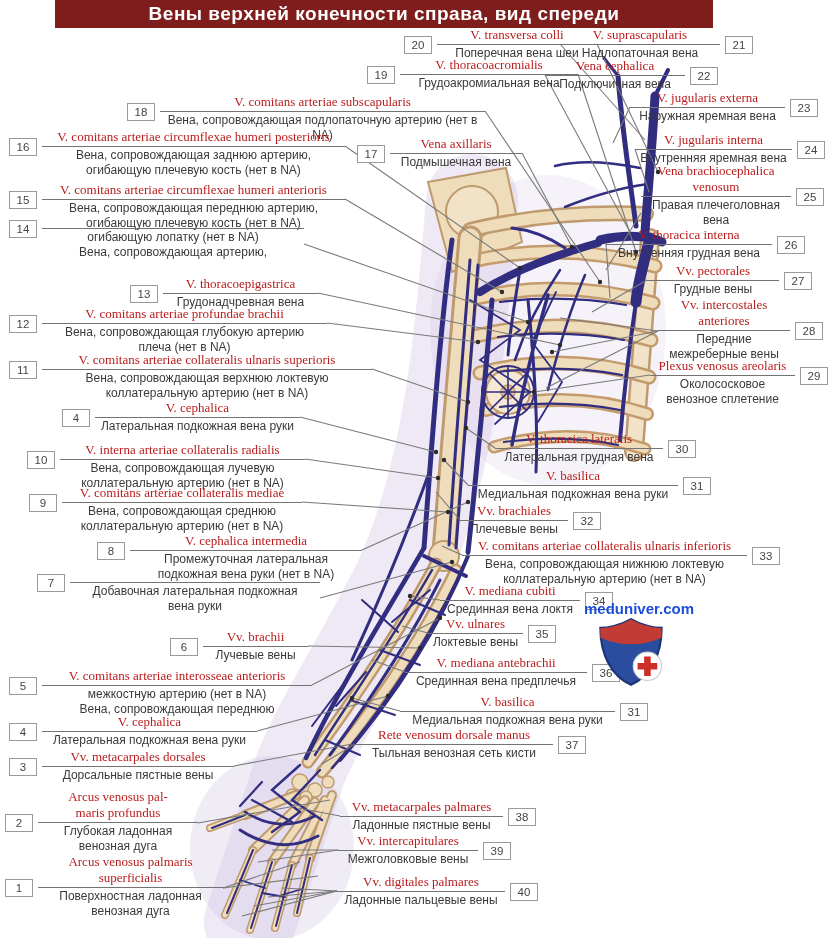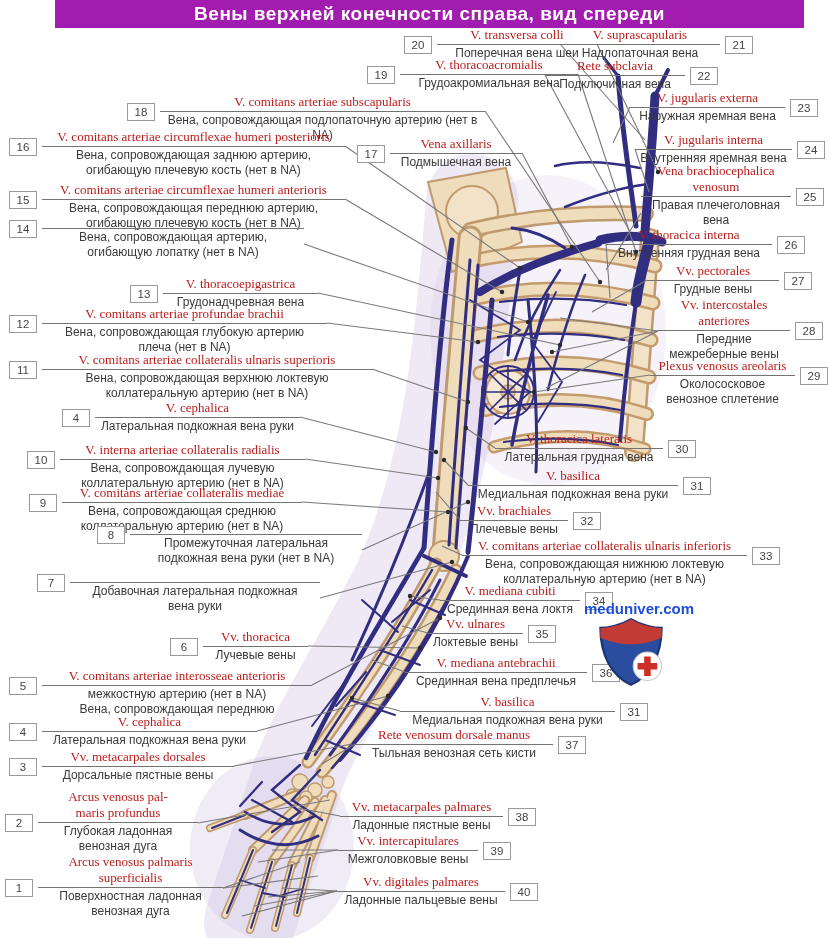--- a/index.html
+++ b/index.html
@@ -1,18 +1,18 @@
 <!DOCTYPE html>
 <html><head>
 <meta charset="utf-8">
 <style>
   html,body{margin:0;padding:0;background:#fff;}
   #page{position:relative;width:830px;height:938px;background:#fff;overflow:hidden;
         font-family:"Liberation Sans",sans-serif;}
-  #titlebar{position:absolute;left:55px;top:0;width:749px;height:28px;background:#a21caf;
+  #titlebar{position:absolute;left:55px;top:0;width:658px;height:28px;background:#7f1d1d;
             display:flex;align-items:center;justify-content:center;}
   #titlebar .t{color:#fff;font-weight:bold;font-size:19px;letter-spacing:.5px;}
   svg.layer{position:absolute;left:0;top:0;}
   #labels-layer{position:absolute;left:0;top:0;width:830px;height:938px;}
   .label{position:absolute;text-align:center;color:#3a3a3a;}
   .latin{font-family:"Liberation Serif",serif;font-size:13px;line-height:16px;white-space:nowrap;color:#b91c1c;}
   .rule{position:relative;height:0;border-top:1.3px solid #737373;margin:1px 0 1px 0;}
   .numbox{position:absolute;top:-9px;width:26px;height:16px;line-height:16px;background:#fff;
           border:1.5px solid #9a9a9a;font-size:11.5px;color:#444;text-align:center;
           font-family:"Liberation Sans",sans-serif;}
@@ -262,21 +262,21 @@
         <div class="rus">Надлопаточная вена</div>
       </div>
       <div class="label" style="left: 400px; top: 57px; width: 178px;">
         <div class="latin">V. thoracoacromialis</div>
         <div class="rule">
           <span class="numbox L">19</span>
         </div>
         <div class="rus">Грудоакромиальная вена</div>
       </div>
       <div class="label" style="left: 545px; top: 58px; width: 140px;">
-        <div class="latin">Rete subclavia</div>
+        <div class="latin">Vena cephalica</div>
         <div class="rule">
           <span class="numbox R">22</span>
         </div>
         <div class="rus">Подключичная вена</div>
       </div>
       <div class="label" style="left: 160px; top: 94px; width: 325px;">
         <div class="latin">V. comitans arteriae subscapularis</div>
         <div class="rule">
           <span class="numbox L">18</span>
         </div>
@@ -325,22 +325,22 @@
         <div class="rule">
           <span class="numbox R">25</span>
         </div>
         <div class="rus">Правая плечеголовная</div>
         <div class="rus">вена</div>
       </div>
       <div class="label" style="left: 42px; top: 227px; width: 262px;">
         <div class="rule">
           <span class="numbox L">14</span>
         </div>
+        <div class="rus">огибающую лопатку (нет в NA)</div>
         <div class="rus">Вена, сопровождающая артерию,</div>
-        <div class="rus">огибающую лопатку (нет в NA)</div>
       </div>
       <div class="label" style="left: 606px; top: 227px; width: 166px;">
         <div class="latin">V. thoracica interna</div>
         <div class="rule">
           <span class="numbox R">26</span>
         </div>
         <div class="rus">Внутренняя грудная вена</div>
       </div>
       <div class="label" style="left: 163px; top: 276px; width: 155px;">
         <div class="latin">V. thoracoepigastrica</div>
@@ -427,20 +427,21 @@
         <div class="rus">коллатеральную артерию (нет в NA)</div>
       </div>
       <div class="label" style="left: 460px; top: 503px; width: 108px;">
         <div class="latin">Vv. brachiales</div>
         <div class="rule">
           <span class="numbox R">32</span>
         </div>
         <div class="rus">Плечевые вены</div>
       </div>
       <div class="label" style="left: 130px; top: 533px; width: 232px;">
+        <div class="latin">V. cephalica intermedia</div>
         <div class="rule">
           <span class="numbox L">8</span>
         </div>
         <div class="rus">Промежуточная латеральная</div>
         <div class="rus">подкожная вена руки (нет в NA)</div>
       </div>
       <div class="label" style="left: 462px; top: 538px; width: 285px;">
         <div class="latin">V. comitans arteriae collateralis ulnaris inferioris</div>
         <div class="rule">
           <span class="numbox R">33</span>
@@ -463,21 +464,21 @@
         <div class="rus">Срединная вена локтя</div>
       </div>
       <div class="label" style="left: 428px; top: 616px; width: 95px;">
         <div class="latin">Vv. ulnares</div>
         <div class="rule">
           <span class="numbox R">35</span>
         </div>
         <div class="rus">Локтевые вены</div>
       </div>
       <div class="label" style="left: 203px; top: 629px; width: 105px;">
-        <div class="latin">Vv. thoracica</div>
+        <div class="latin">Vv. brachii</div>
         <div class="rule">
           <span class="numbox L">6</span>
         </div>
         <div class="rus">Лучевые вены</div>
       </div>
       <div class="label" style="left: 405px; top: 655px; width: 182px;">
         <div class="latin">V. mediana antebrachii</div>
         <div class="rule">
           <span class="numbox R">36</span>
         </div>

